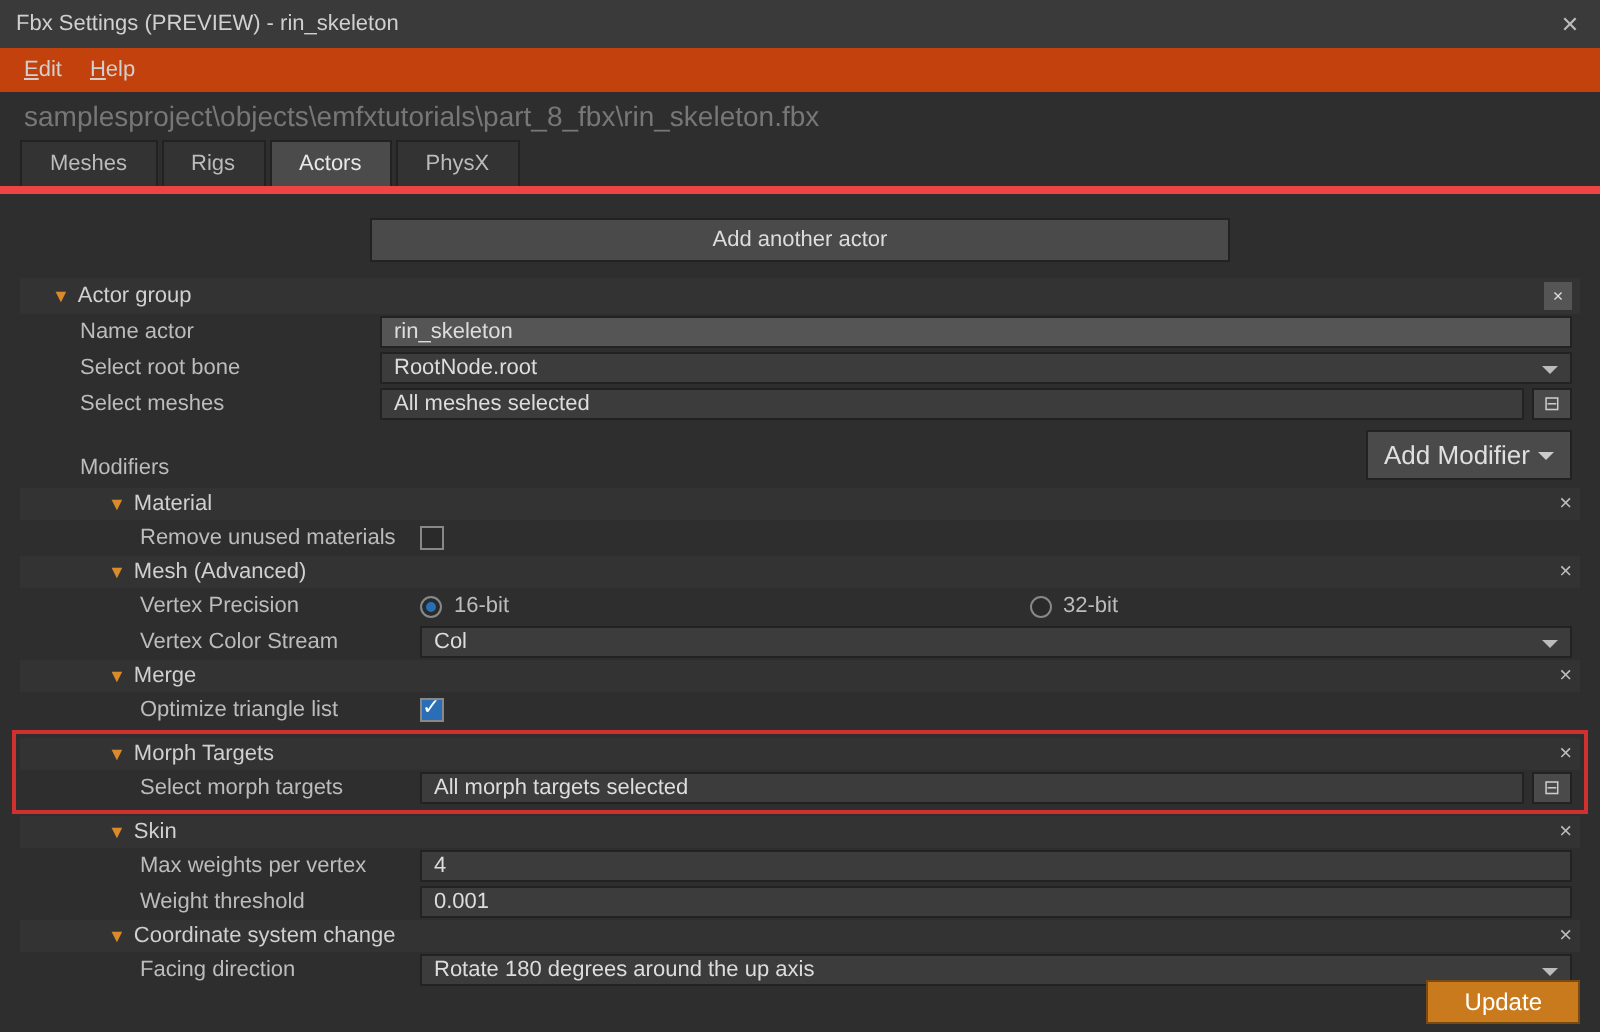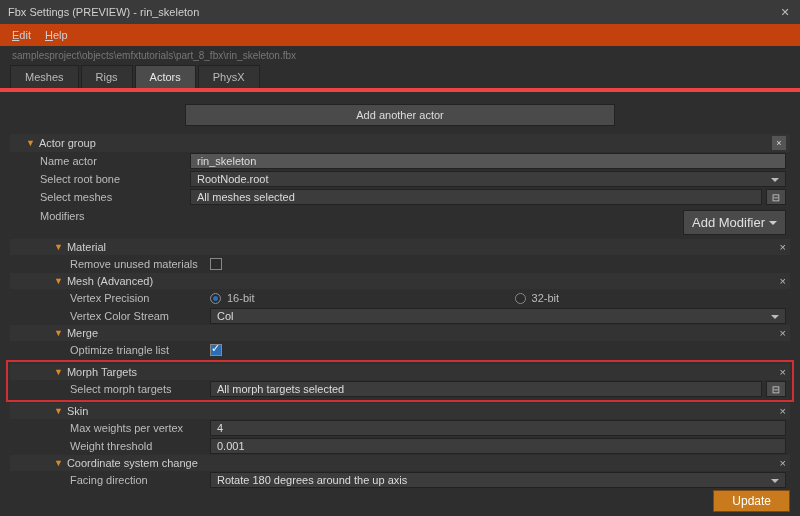--- a/index.html
+++ b/index.html
@@ -2,38 +2,38 @@
 <html><head>
 <meta charset="utf-8">
 <style>
   * { box-sizing: border-box; margin: 0; padding: 0; font-family: "Segoe UI", Tahoma, sans-serif; }
   html, body { width: 800px; height: 516px; background: #2e2e2e; color: #bcbcbc; font-size: 11px; overflow: hidden; }
   .titlebar { height: 24px; background: #3a3a3a; display: flex; align-items: center; padding: 0 8px; color: #d0d0d0; }
   .titlebar .title { flex: 1; }
   .titlebar .close { width: 14px; text-align: center; color: #bbb; }
   .menubar { height: 22px; display: flex; align-items: center; gap: 14px; padding: 0 12px; background: #c2410c; color: #d0d0d0; }
   .menubar span u { text-decoration: underline; }
-  .path { padding: 4px 12px; color: #777; font-size: 10px; }
+  .path { padding: 4px 12px; color: #777; font-size: 14px; }
   .tabs { display: flex; gap: 0; padding: 0 10px; border-bottom: 4px solid #ef4444; }
   .tab { padding: 5px 14px; background: #333; color: #bbb; border: 1px solid #222; border-bottom: none; margin-right: 2px; }
   .tab.active { background: #4b4b4b; color: #e8e8e8; }
   .content { padding: 6px 10px 0 10px; }
   .addactor { margin: 6px auto 8px auto; width: 430px; height: 22px; background: #4a4a4a; border: 1px solid #222; color: #ddd; display: flex; align-items: center; justify-content: center; }
   .section-head { display: flex; align-items: center; background: #333; height: 18px; padding: 0 4px; }
   .section-head .tri { color: #d98a2b; font-size: 9px; margin-right: 4px; }
   .section-head .label { color: #d0d0d0; flex: 1; }
   .section-head .btn-x { width: 14px; height: 14px; background: #555; color: #ddd; display: flex; align-items: center; justify-content: center; font-size: 9px; }
   .row { display: flex; align-items: center; height: 18px; }
   .row .lab { color: #bcbcbc; }
   .field { flex: 1; background: #3c3c3c; height: 16px; border: 1px solid #222; color: #ddd; padding: 0 6px; display: flex; align-items: center; margin-right: 4px; }
   .field.light { background: #555; }
   .combo { position: relative; }
   .combo::after { content: ""; position: absolute; right: 6px; top: 6px; width: 0; height: 0; border-left: 4px solid transparent; border-right: 4px solid transparent; border-top: 4px solid #bbb; }
   .meshpick { width: 20px; height: 16px; background: #4a4a4a; border: 1px solid #222; display: flex; align-items: center; justify-content: center; color: #ccc; font-size: 10px; margin-right: 4px; }
-  .modrow { display: flex; align-items: flex-start; padding: 4px 4px 4px 30px; }
+  .modrow { display: flex; align-items: flex-end; padding: 4px 4px 4px 30px; }
   .modrow .lab { flex: 1; color: #bcbcbc; }
   .addmod { background: #4a4a4a; border: 1px solid #222; color: #e0e0e0; padding: 4px 8px; font-size: 13px; display: flex; align-items: center; }
   .addmod::after { content: ""; margin-left: 4px; width: 0; height: 0; border-left: 4px solid transparent; border-right: 4px solid transparent; border-top: 4px solid #ccc; }
   .sub2 { padding-left: 60px; }
   .sub2 .lab { width: 140px; }
   .chk { width: 12px; height: 12px; border: 1px solid #888; background: #2a2a2a; }
   .chk.checked { background: #2a6fb5; position: relative; }
   .chk.checked::after { content: "✓"; position: absolute; top: -3px; left: 0px; color: #fff; font-size: 11px; }
   .radio { width: 11px; height: 11px; border-radius: 50%; border: 1px solid #888; background: #2a2a2a; margin-right: 6px; }
   .radio.sel { background: #2a6fb5; box-shadow: inset 0 0 0 2px #2a2a2a; }

